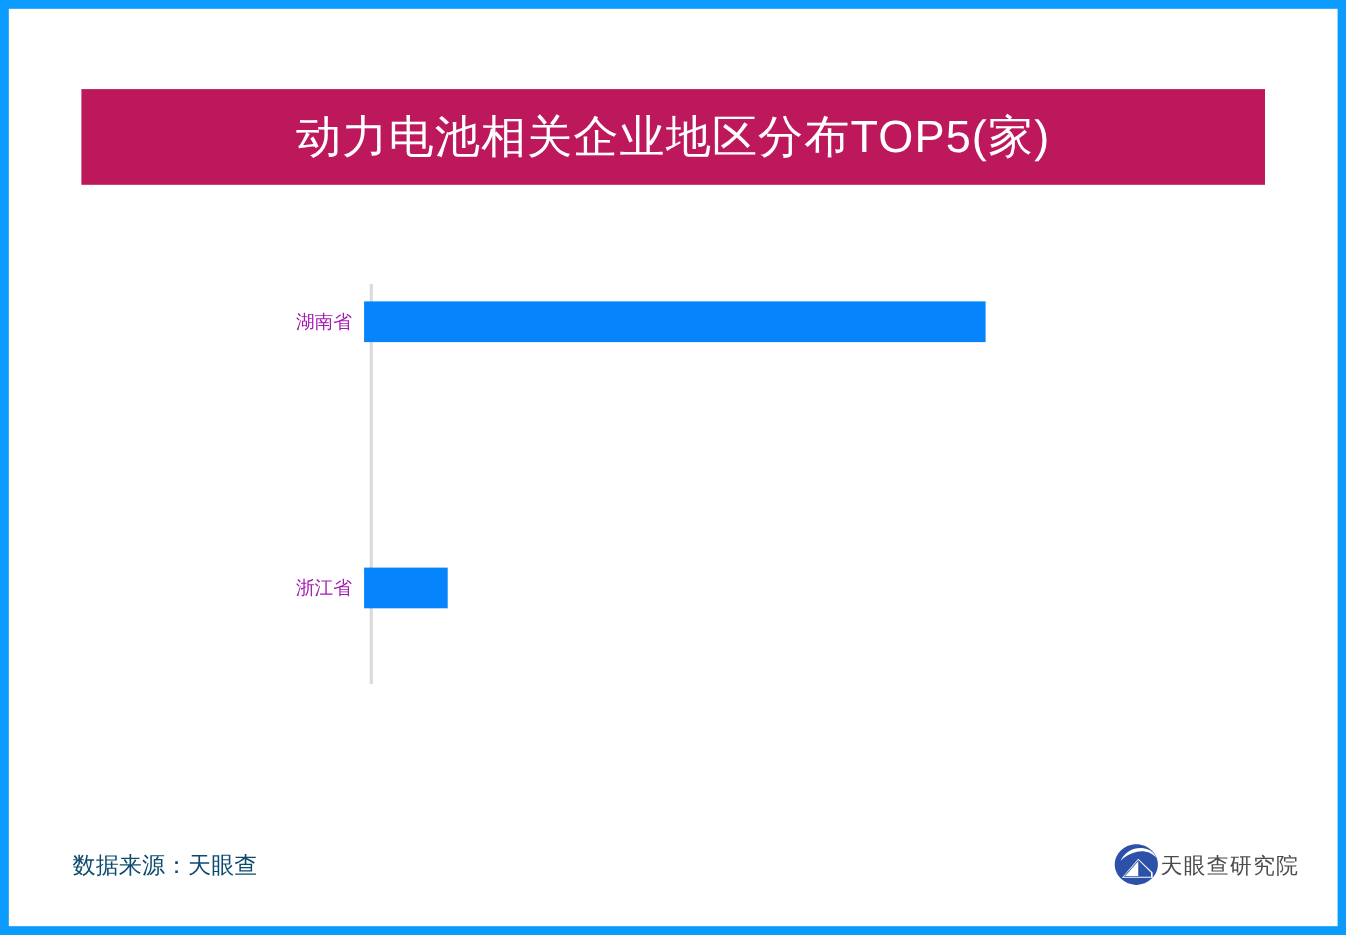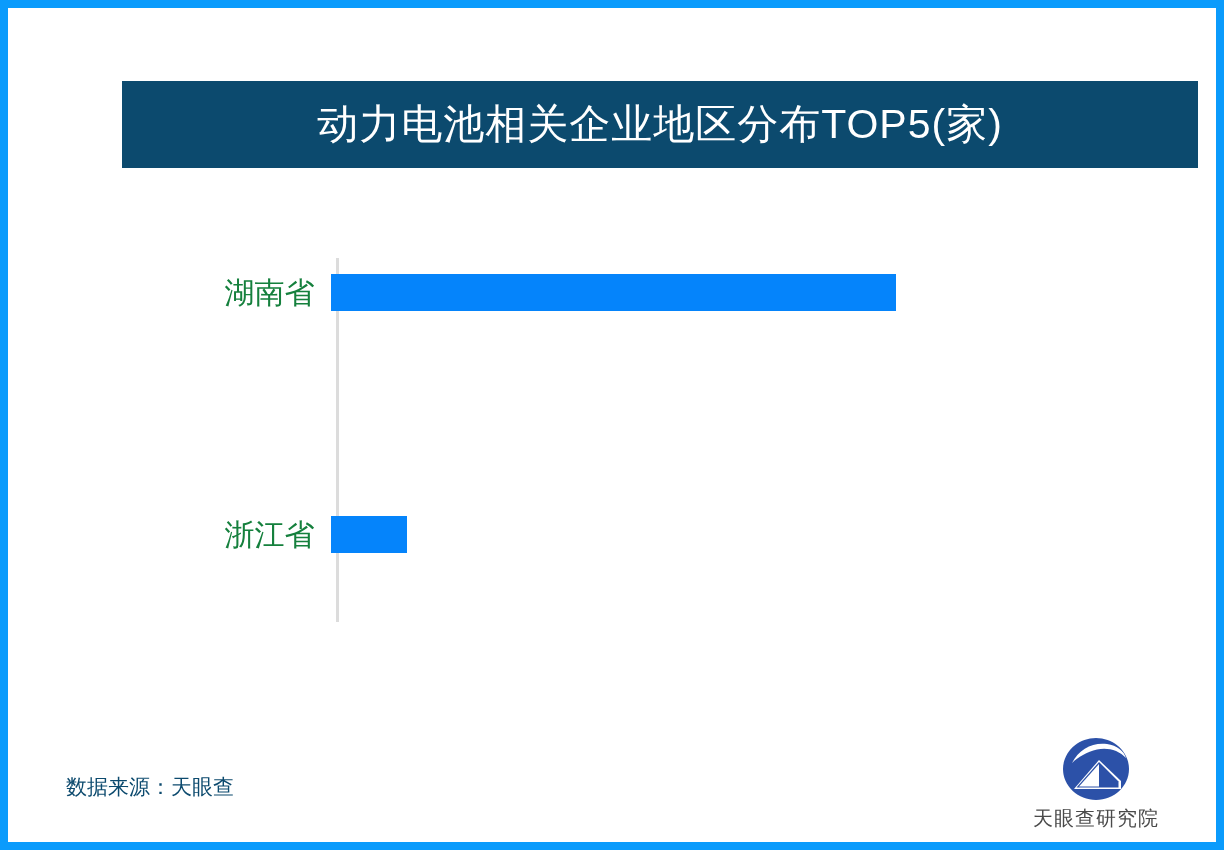--- a/index.html
+++ b/index.html
@@ -70,24 +70,24 @@
   .bar-row {
     position: absolute;
     left: 0;
     width: 900px;
     height: 37px;
     display: flex;
     align-items: center;
   }
   .bar-label {
     width: 110px;
-    text-align: center;
+    text-align: right;
     padding-right: 9px;
-    font-size: 30px;
-    color: #15803d;
+    font-size: 17px;
+    color: #a21caf;
     line-height: 37px;
     white-space: nowrap;
     box-sizing: border-box;
   }
   .bar-track {
     position: relative;
     flex: 1;
     height: 37px;
   }
   .bar-fill {
@@ -108,41 +108,41 @@
     white-space: nowrap;
   }
 
   #logo-block {
     position: absolute;
     left: 1003px;
     top: 728px;
     width: 170px;
     height: 100px;
     display: flex;
-    flex-direction: column;
+    flex-direction: row;
     align-items: center;
   }
   #logo-mark {
     width: 74px;
     height: 66px;
   }
   #logo-wordmark {
     margin-top: 3px;
     font-size: 20px;
     color: #4a4a4a;
     letter-spacing: 1px;
     white-space: nowrap;
   }
 </style>
 </head>
 <body>
 
 <div id="infographic" style="border-color: rgb(10, 155, 252);">
 
-  <div id="title-banner" style="background: #0c4a6e; margin-left: 48px;">
+  <div id="title-banner" style="background: #be185d;">
     <div id="title-text" style="color: rgb(255, 255, 255);">动力电池相关企业地区分布TOP5(家)</div>
   </div>
 
   <div id="chart-area">
     <div id="chart-plot">
 
       <div id="axis-line" style="background: rgb(220, 220, 220);"></div>
 
       <div class="bar-row" style="top:24px;">
         <div class="bar-label">湖南省</div>

